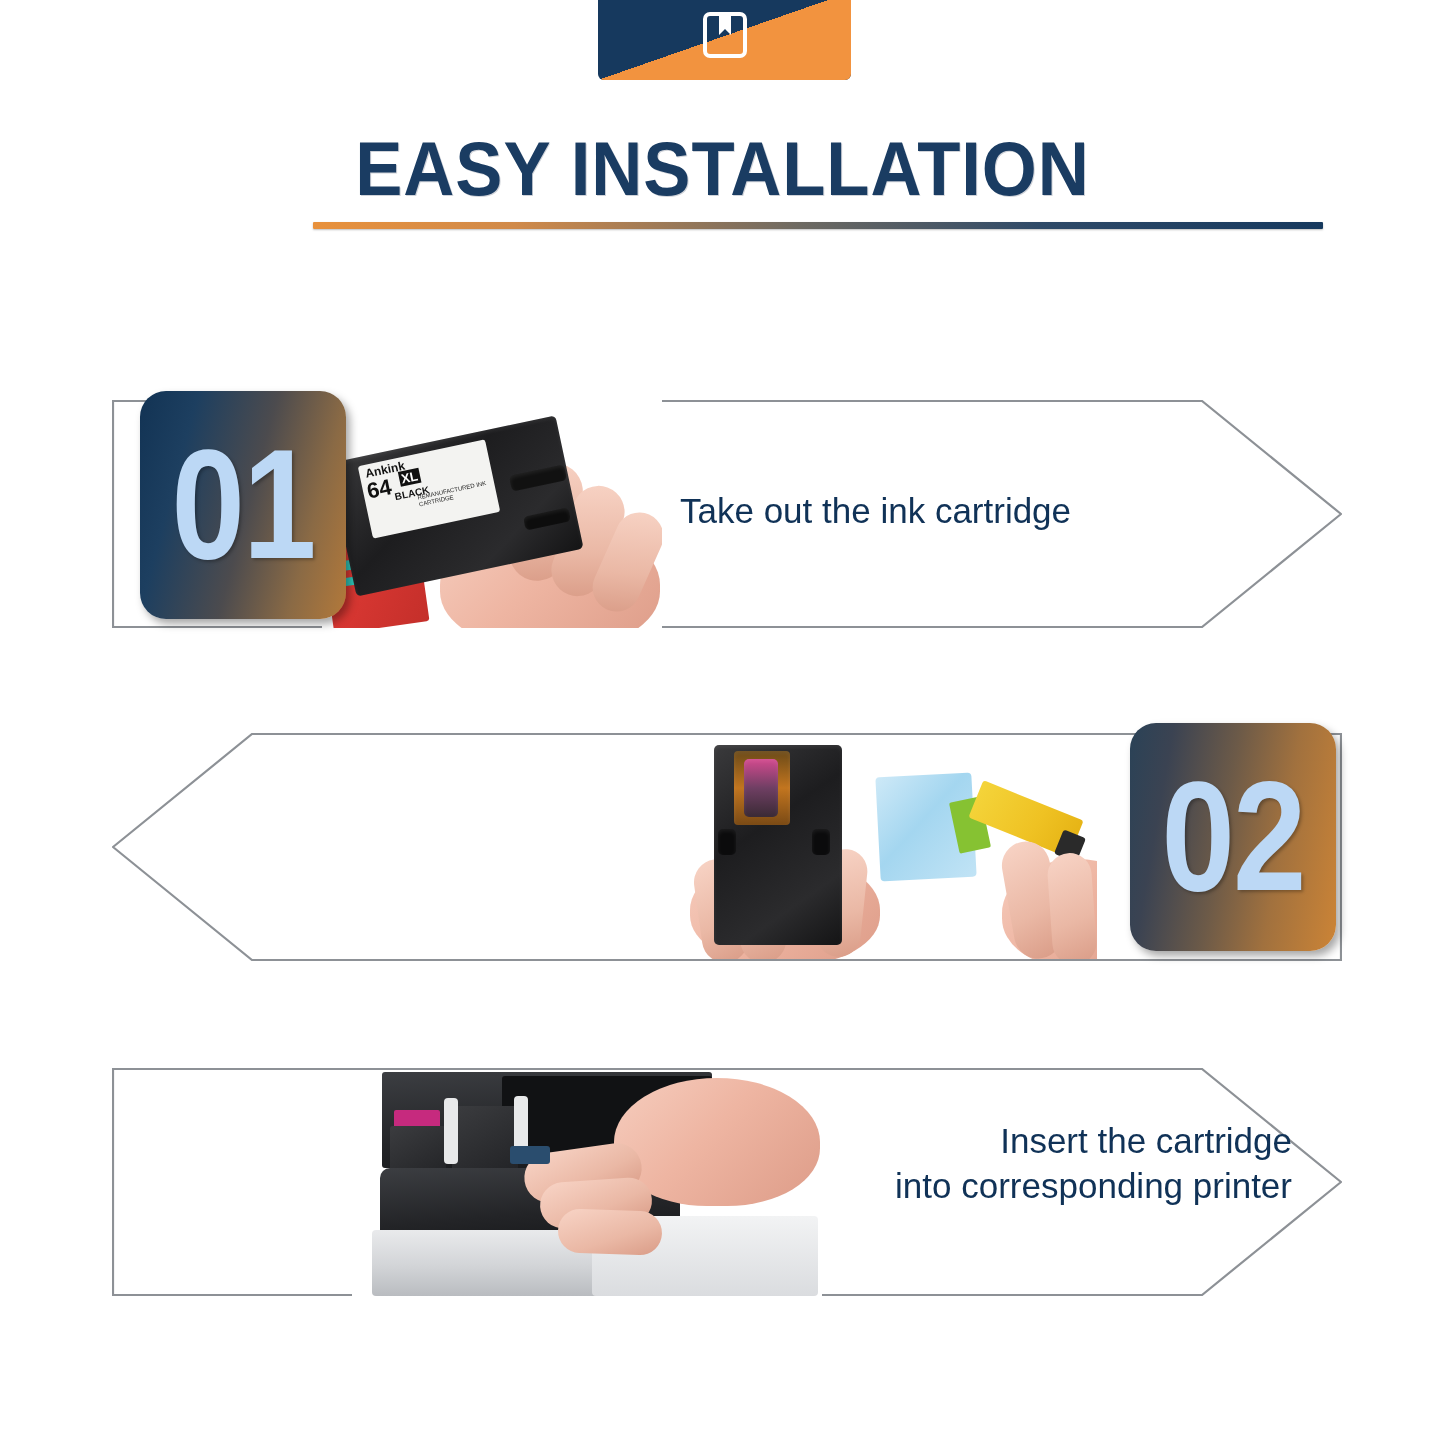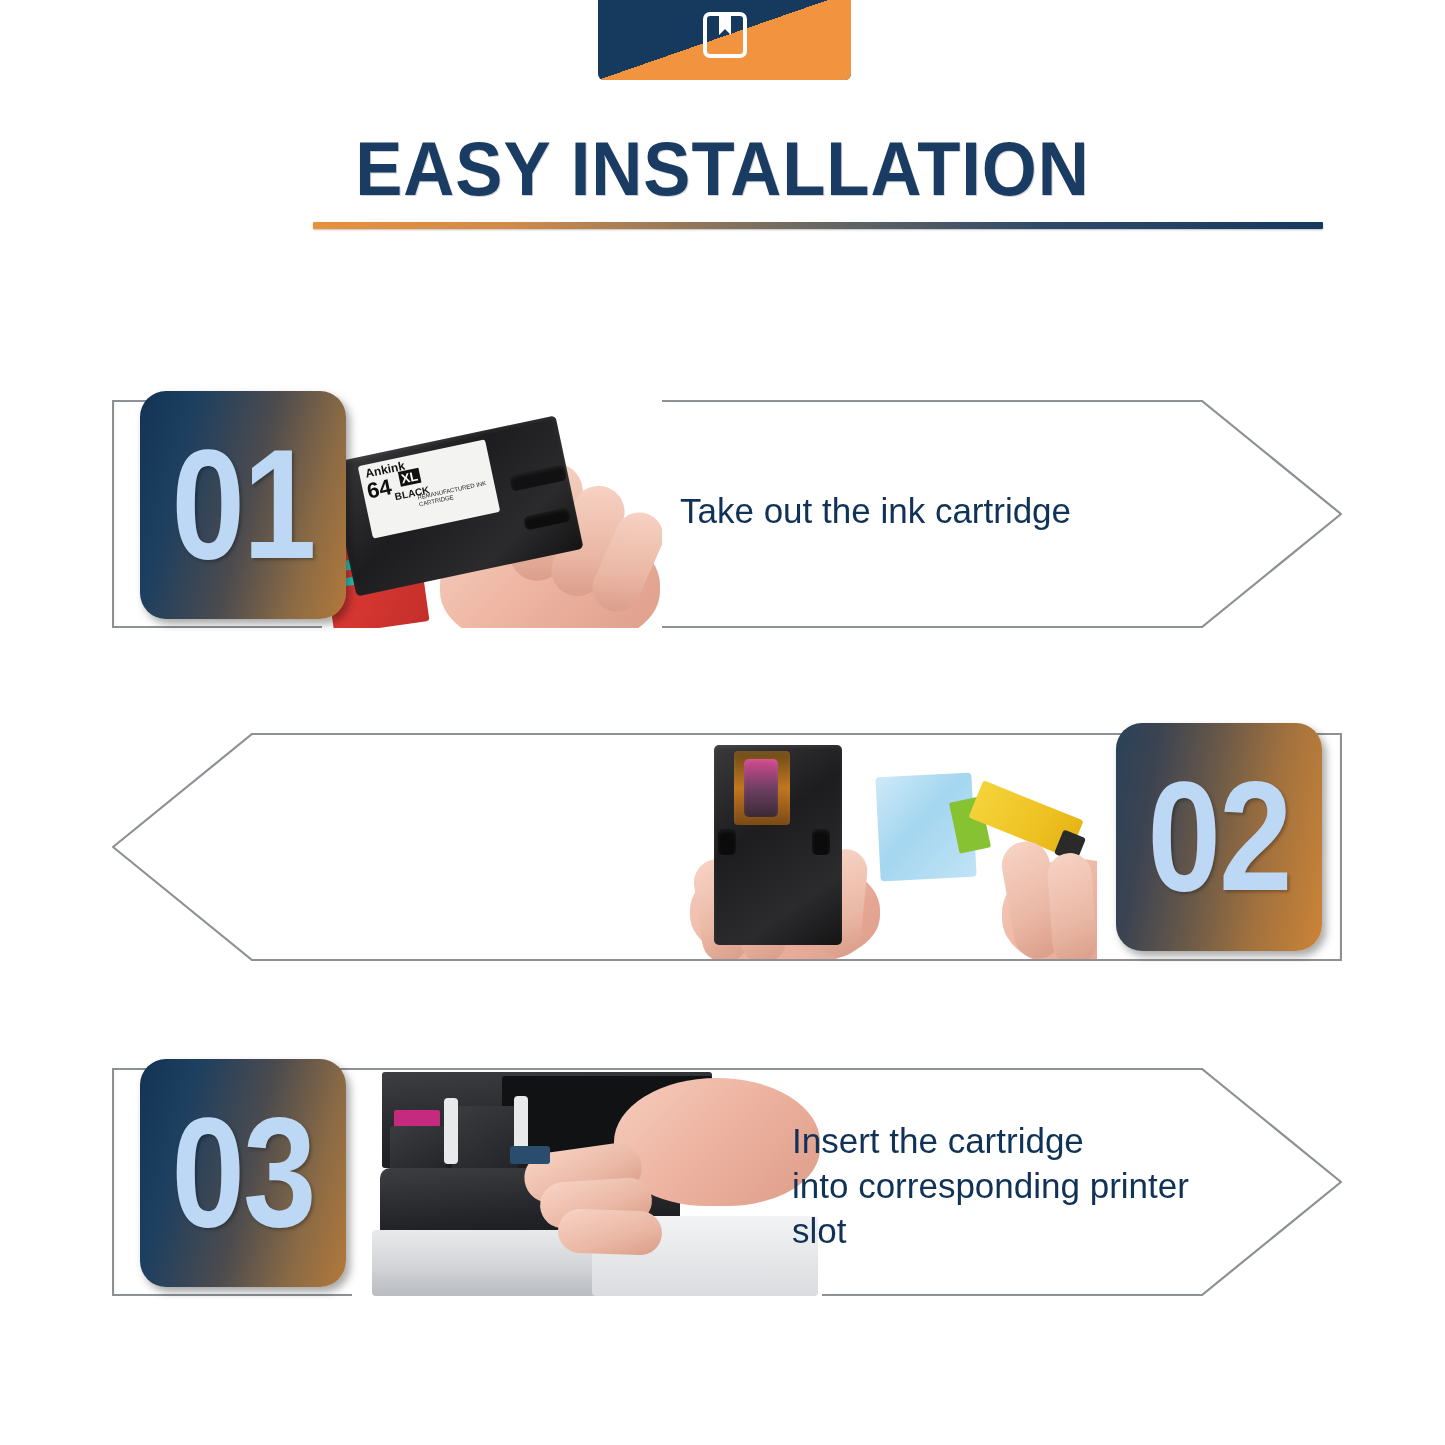--- a/index.html
+++ b/index.html
@@ -99,21 +99,21 @@
     width: 206px;
     height: 228px;
     border-radius: 26px;
     display: flex;
     align-items: center;
     justify-content: center;
     box-shadow: 4px 5px 9px rgba(0,0,0,0.35);
     overflow: hidden;
   }
   .num-badge.left  { left: 28px;  top: -9px; text-align: right; }
-  .num-badge.right { right: 20px; top: -10px; }
+  .num-badge.right { right: 6px; top: -10px; }
 
   .num-badge.grad-nav-or {
     background: linear-gradient(105deg, #123354 0%, #1d3f60 22%, #4c4b4e 52%, #8a6a45 78%, #b3793a 100%);
   }
   .num-badge.grad-nav-or2 {
     background: linear-gradient(100deg, #2a4257 0%, #3b4352 18%, #6c5a48 45%, #a1713e 70%, #cc8436 100%);
   }
   .num-badge .num-text {
     font-size: 132px;
     font-weight: bold;
@@ -136,20 +136,21 @@
   .photo-3 { left: 240px; top: 2px;  width: 470px; height: 226px; }
 
   
   .step-text {
     position: absolute;
     color: #103257;
     font-size: 35px;
     line-height: 45px;
     font-family: "Liberation Sans", sans-serif;
     font-weight: normal;
+    text-align: right;
   }
   .text-1 { left: 568px; top: 88px; }
   .text-2 { left: 140px; top: 90px; }
   .text-3 { left: 680px; top: 50px; width: 500px; }
 
   
   .hand {
     position: absolute;
     background: linear-gradient(135deg, #f6cdbe 0%, #eeb5a2 45%, #dd9c88 100%);
     border-radius: 50% 50% 45% 45%;
@@ -332,22 +333,18 @@
     <div class="printer-body" style="left:20px;  top:160px; width:430px; height:66px;"></div>
     <div class="printer-body" style="left:240px; top:146px; width:226px; height:80px; background:linear-gradient(180deg,#f2f3f4,#dadcdf);"></div>
 
     <div class="hand" style="left:262px; top:8px;   width:206px; height:128px;"></div>
     <div class="finger" style="left:172px; top:78px;  width:118px; height:50px; transform:rotate(-8deg);"></div>
     <div class="finger" style="left:188px; top:110px; width:112px; height:46px; transform:rotate(-4deg);"></div>
     <div class="finger" style="left:206px; top:140px; width:104px; height:44px; transform:rotate(2deg);"></div>
     <div class="printer-dark" style="left:158px; top:76px; width:40px; height:18px; background:#2a4d6e; border-radius:3px;"></div>
   </div>
 
-  <div class="num-badge left grad-nav-or">
-    <span class="num-text">03</span>
-  </div>
 
   <div class="step-text text-3">
     <div>Insert the cartridge</div>
     <div>into corresponding printer</div>
-    <div>slot</div>
   </div>
 </div>
 
 </body></html>

